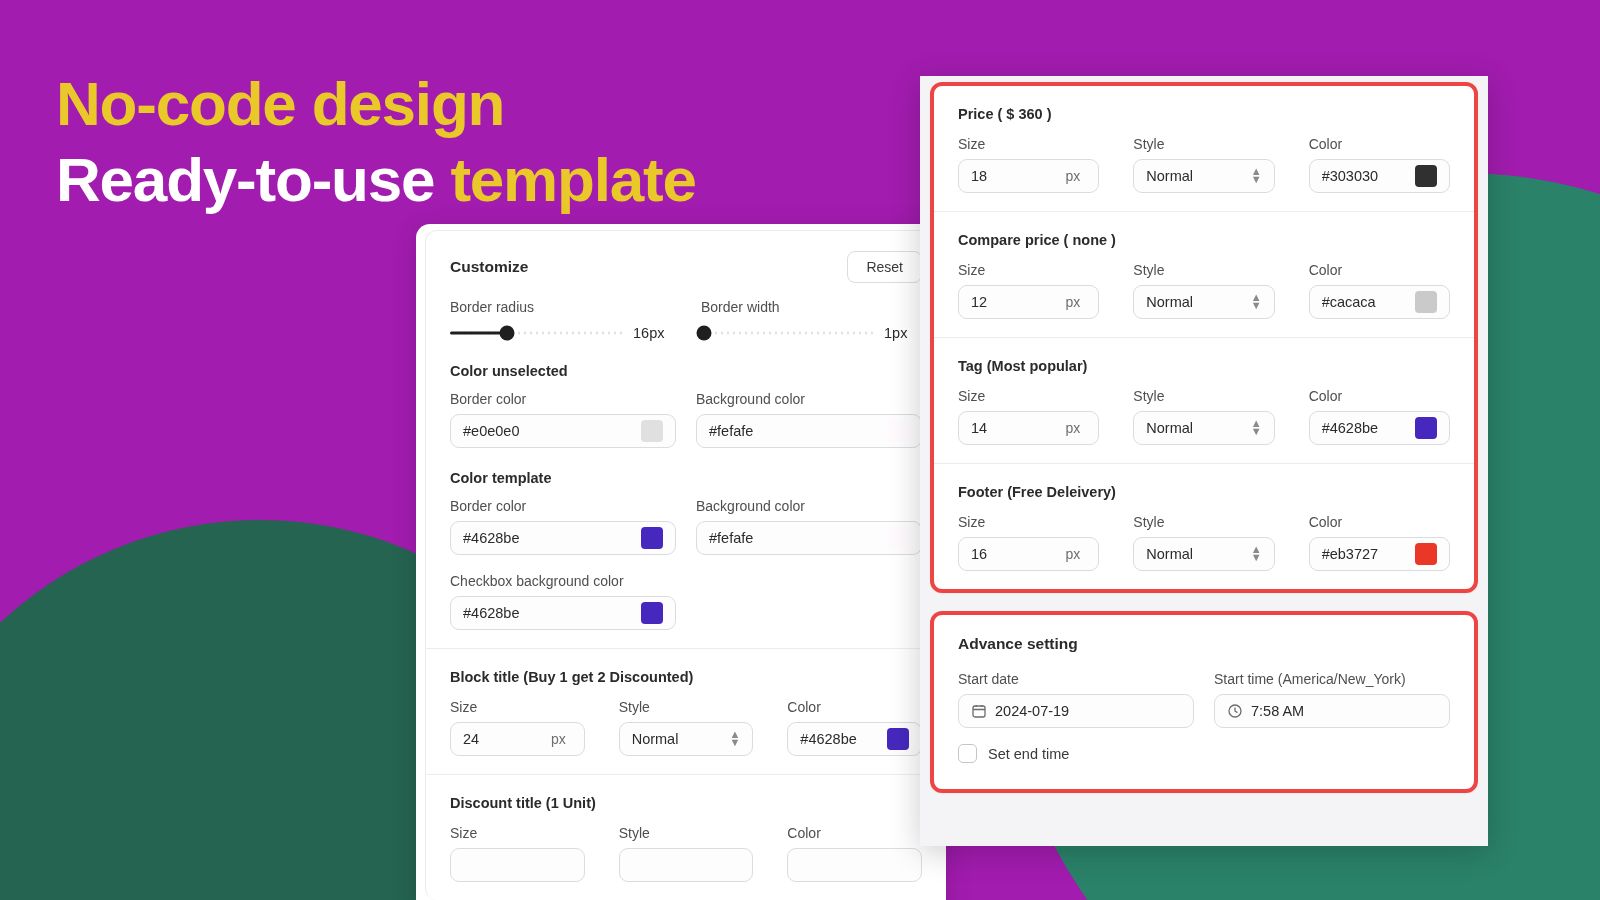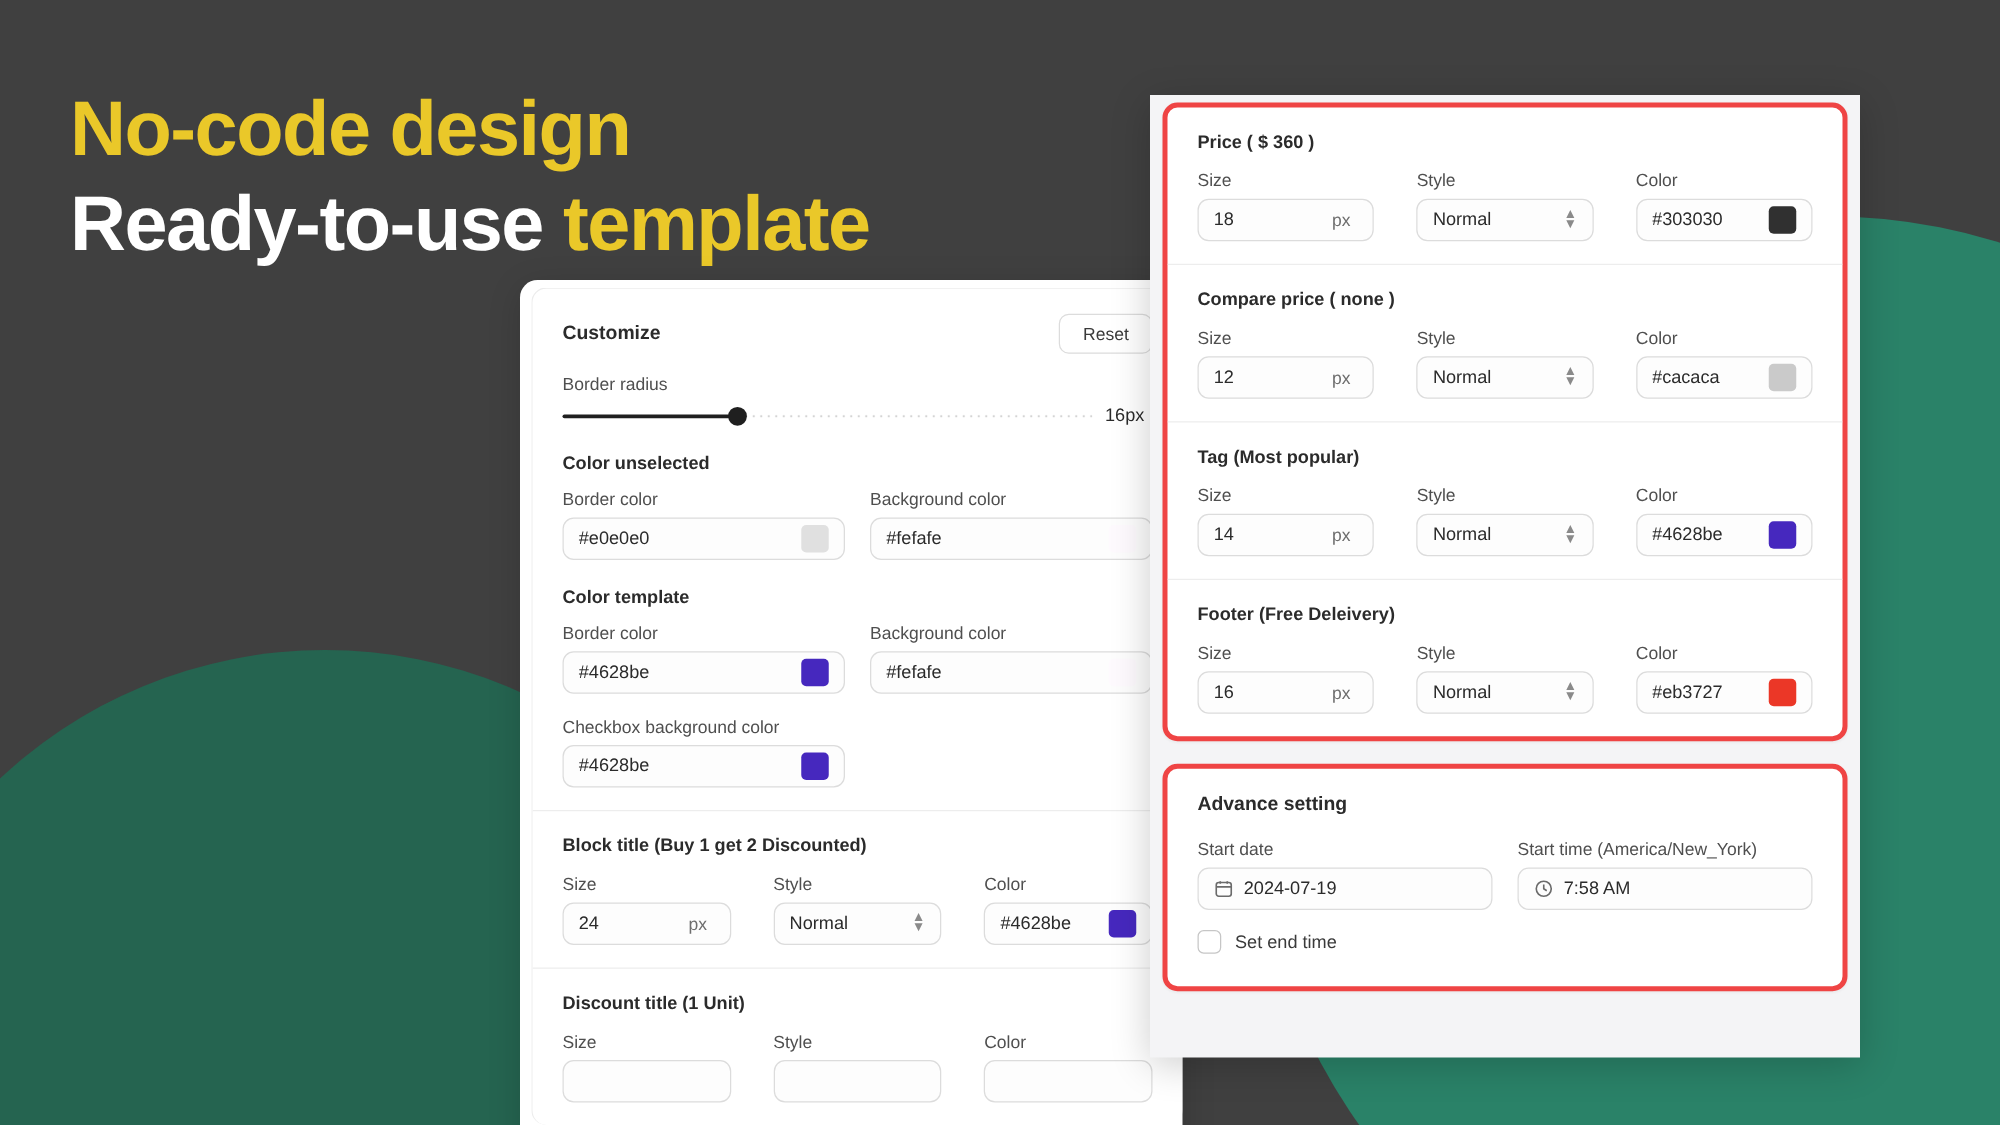--- a/index.html
+++ b/index.html
@@ -4,21 +4,21 @@
 <style>
   * { box-sizing: border-box; margin: 0; padding: 0; }
   html, body {
     width: 1600px; height: 900px;
     overflow: hidden;
     font-family: "Liberation Sans", sans-serif;
   }
   .stage {
     position: relative;
     width: 1600px; height: 900px;
-    background: #404040;
+    background: #a21caf;
     overflow: hidden;
   }
   
   .bg-circle-right {
     position: absolute;
     left: 1002px; top: 173px;
     width: 920px; height: 920px;
     border-radius: 50%;
     background: #2a8268;
   }
@@ -265,20 +265,31 @@
             <div class="field-label">Border radius</div>
             <div class="slider-row">
               <div class="slider-track">
                 <div class="slider-dots"></div>
                 <div class="slider-fill" style="width:33%"></div>
                 <div class="slider-knob" style="left:33%"></div>
               </div>
               <div class="slider-value">16px</div>
             </div>
           </div>
+          <div class="slider-col">
+            <div class="field-label">Border width</div>
+            <div class="slider-row">
+              <div class="slider-track">
+                <div class="slider-dots"></div>
+                <div class="slider-fill" style="width:2%"></div>
+                <div class="slider-knob" style="left:2%"></div>
+              </div>
+              <div class="slider-value">1px</div>
+            </div>
+          </div>
         </div>
 
         <div class="sect-title" style="margin-top:22px;margin-bottom:12px">Color unselected</div>
         <div class="grid-2">
           <div>
             <div class="field-label">Border color</div>
             <div class="inp">
               <span class="inp-val">#e0e0e0</span>
               <span class="swatch" style="background:#e0e0e0"></span>
             </div>

